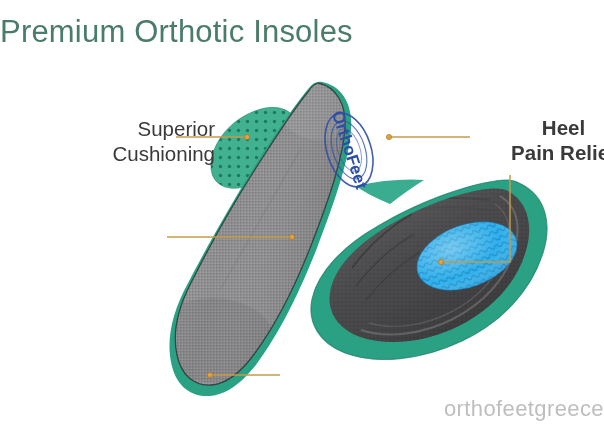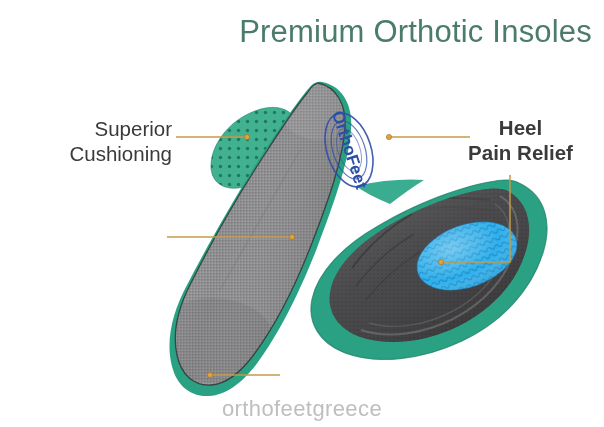--- a/index.html
+++ b/index.html
@@ -13,50 +13,51 @@
   #stage{
     position:absolute;inset:0;
     width:604px;height:427px;
     background:#fff;
   }
 
   
   .title{
     position:absolute;
     left:0;top:14px;width:592px;
-    text-align:right;
+    text-align:left;
     font-size:31px;
     font-weight:400;
     letter-spacing:.2px;
     color:#4a7c69;
     white-space:nowrap;
   }
 
   
   .label{
     position:absolute;
     color:#3a3a3c;
     font-size:20.5px;
     line-height:25px;
     font-weight:400;
     white-space:pre-line;
+    margin-left:43px;
   }
   .label.right-align{text-align:right;}
   .label.left-align{text-align:center;font-weight:bold;}
 
   #lbl-cushioning{ left:0px;   top:116px; width:172px; }
   #lbl-arch{       left:0px;   top:195px; width:172px; }
   #lbl-heel{       left:437px; top:115px; width:167px; }
   #lbl-anti{       left:283px; top:352px; width:300px; }
 
   
   .watermark{
     position:absolute;
     left:0;top:396px;width:604px;
-    text-align:center;
+    text-align:right;
     font-size:22px;
     letter-spacing:.4px;
     color:#b9b9b9;
     opacity:.92;
     font-weight:400;
   }
 
   
   #art{
     position:absolute;left:0;top:0;

